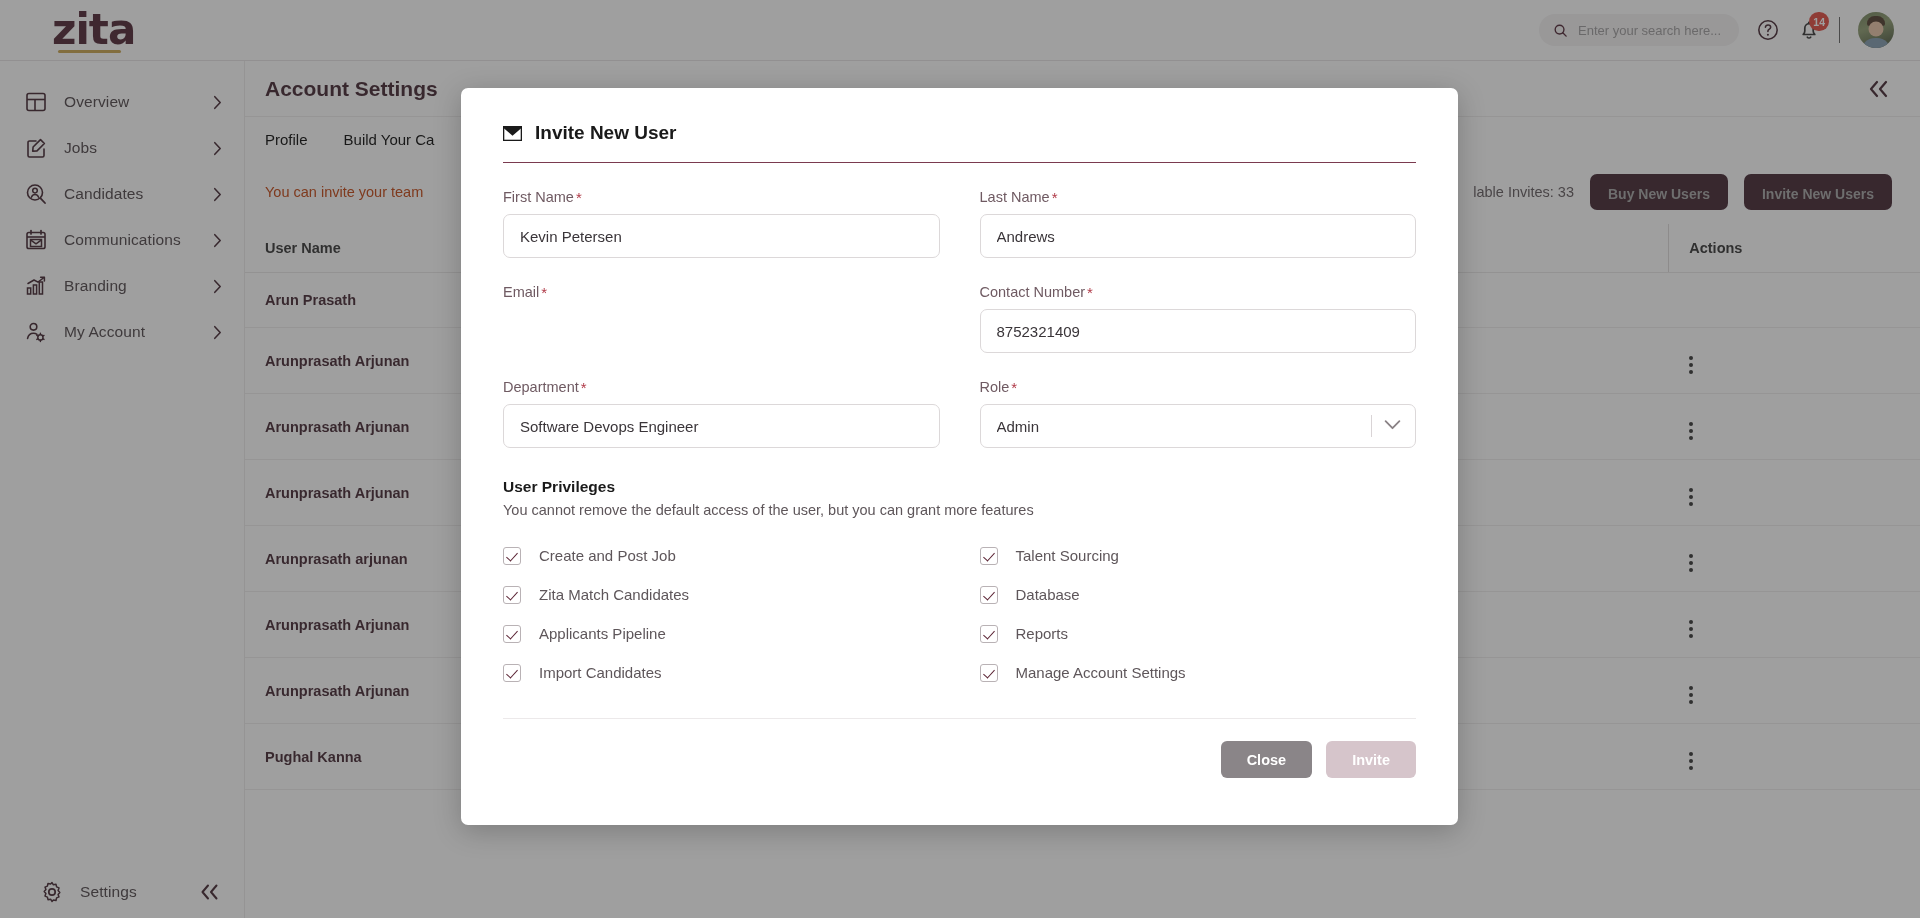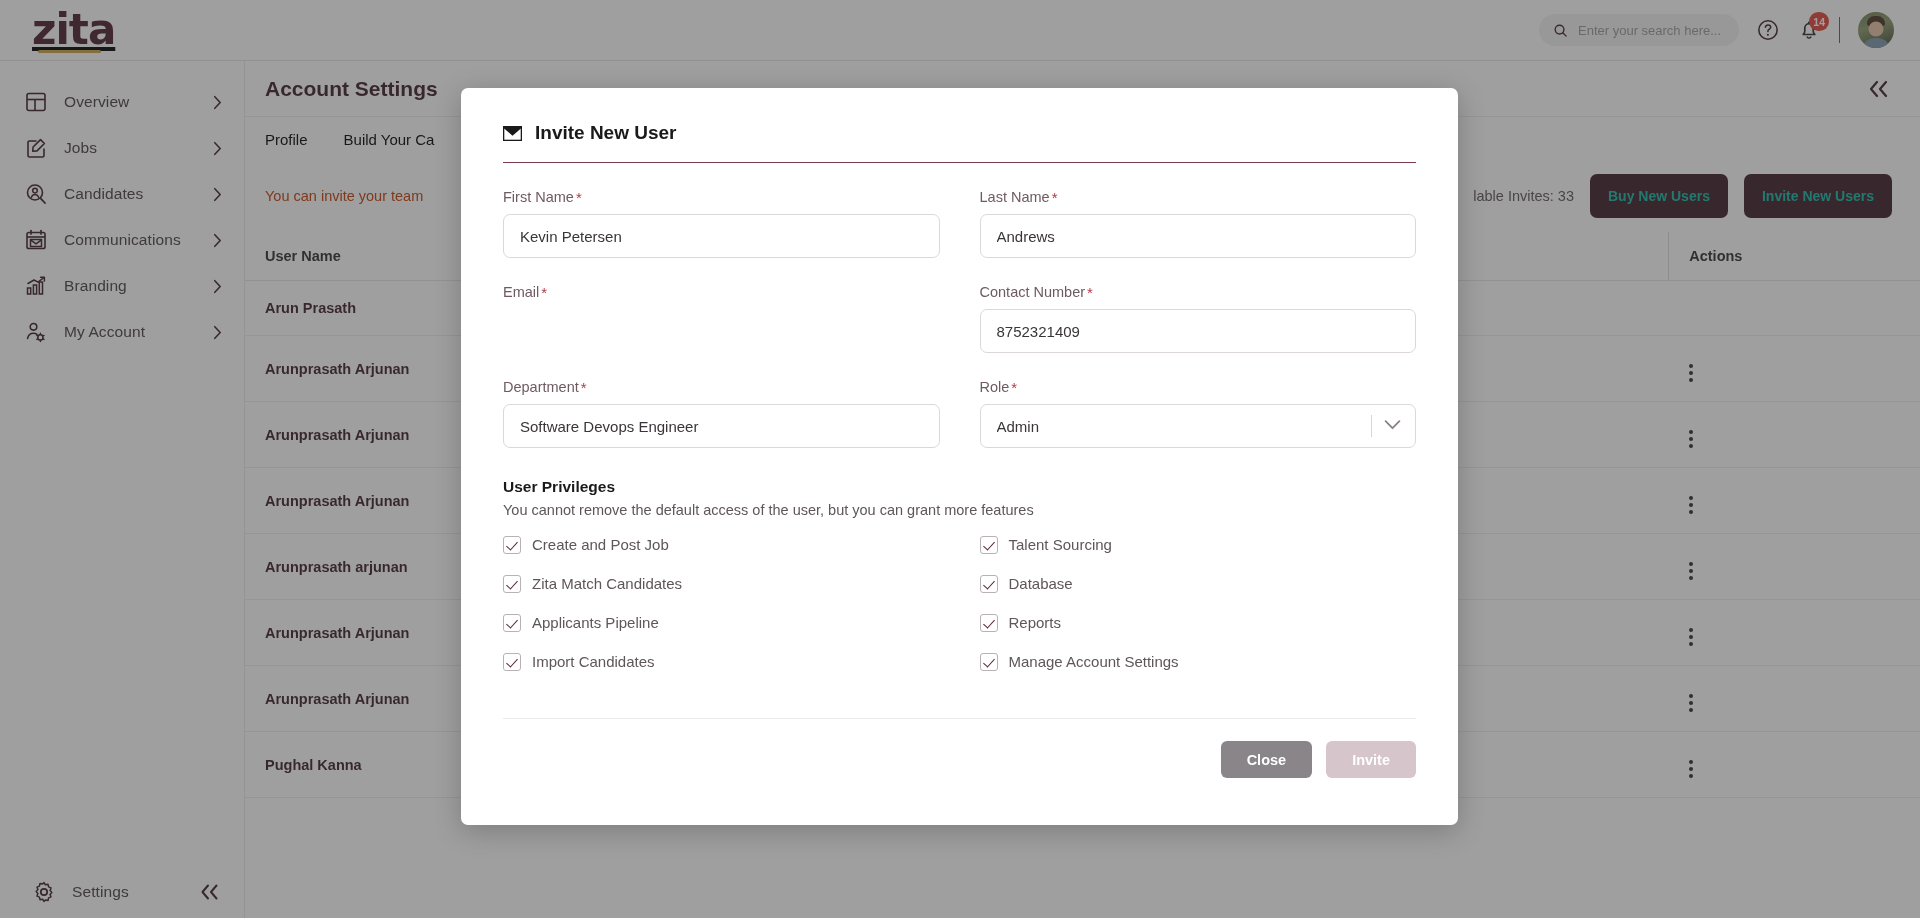--- a/index.html
+++ b/index.html
@@ -13,21 +13,21 @@
 
   
   .app { position: absolute; inset: 0; background: #fff; }
 
   
   .topbar {
     position: absolute; top: 0; left: 0; width: 1920px; height: 61px;
     background: #fff; border-bottom: 1px solid #e6e3e4;
     display: flex; align-items: center;
   }
-  .logo-wrap { width: 245px; display: flex; align-items: flex-start; padding-left: 32px; text-decoration: underline; }
+  .logo-wrap { width: 245px; display: flex; align-items: flex-start; padding-left: 52px; }
   .logo {
     font-family: "DejaVu Sans", sans-serif;
     font-size: 42px; font-weight: 700; color: #4a1f2e;
     letter-spacing: -1px; line-height: 1; position: relative;
   }
   .logo::after {
     content: ""; position: absolute; left: 6px; right: 14px; bottom: -2px;
     height: 3px; background: #c9a24a; border-radius: 2px;
   }
   .topbar-right {
@@ -77,21 +77,21 @@
   }
   .nav { padding-top: 18px; }
   .nav-item {
     height: 46px; display: flex; align-items: center; gap: 16px;
     padding: 0 22px 0 24px; cursor: pointer;
   }
   .nav-ico { width: 24px; height: 24px; flex: 0 0 auto; }
   .nav-label { font-size: 15.5px; color: #4a4145; flex: 1; letter-spacing: .1px; }
   .chev { width: 9px; height: 15px; flex: 0 0 auto; }
   .sidebar-bottom {
-    position: absolute; left: 8px; right: 0; bottom: 14px;
+    position: absolute; left: 16px; right: 0; bottom: 14px;
     display: flex; align-items: center; padding: 0 22px 0 24px; gap: 16px;
   }
   .collapse-btn { margin-left: auto; cursor: pointer; }
 
   
   .content { position: absolute; top: 61px; left: 245px; right: 0; bottom: 0; background: #fff; }
   .page-head {
     height: 56px; display: flex; align-items: center;
     padding: 0 0 0 20px; border-bottom: 1px solid #efecec; position: relative;
   }
@@ -99,22 +99,22 @@
   .head-collapse { position: absolute; right: 28px; top: 50%; transform: translateY(-50%); }
   .tabs { display: flex; gap: 36px; padding: 14px 20px 0 20px; }
   .tab { font-size: 15px; color: #000000; padding-bottom: 12px; cursor: pointer; }
 
   .invite-bar {
     display: flex; align-items: center; padding: 14px 28px 14px 20px; gap: 16px;
   }
   .invite-note { font-size: 14.5px; color: #c2410c; }
   .invites-count { margin-left: auto; font-size: 14.5px; color: #5e565a; }
   .btn-dark {
-    background: #3d1f2b; color: #14b8a6; border: none; border-radius: 7px;
-    height: 44px; padding: 12px 18px; font-size: 14px; font-weight: 700;
+    background: #3d1f2b; color: #a3a3a3; border: none; border-radius: 7px;
+    height: 36px; padding: 12px 18px; font-size: 14px; font-weight: 700;
     font-family: "Liberation Sans", sans-serif; cursor: pointer;
   }
 
   
   .tbl { width: 100%; border-collapse: collapse; table-layout: fixed; }
   .tbl th {
     text-align: left; font-size: 14.5px; font-weight: 700; color: #2e2e2e;
     padding: 16px 0 16px 20px; border-bottom: 1px solid #e9e6e6; background: #fff;
   }
   .tbl th + th { border-left: 1px solid #ddd9d9; }
@@ -154,21 +154,21 @@
   .sel-div {
     position: absolute; right: 44px; top: 11px; width: 1px; height: 22px; background: #d9d4d6;
   }
   .sel-chev { position: absolute; right: 15px; top: 15px; }
 
   .priv-title { font-size: 15.5px; font-weight: 700; color: #1a1a1a; margin-top: 30px; }
   .priv-sub { font-size: 14.5px; color: #5e565a; margin-top: 6px; }
   .priv-grid {
     display: grid; grid-template-columns: 1fr 1fr; column-gap: 40px; row-gap: 0; margin-top: 18px;
   }
-  .priv-item { display: flex; gap: 11px; height: 39px; cursor: pointer; }
+  .priv-item { display: flex; align-items: center; gap: 18px; height: 39px; cursor: pointer; }
   .cbox {
     width: 18px; height: 18px; border: 1px solid #b9b2b5; border-radius: 3px;
     flex: 0 0 auto; position: relative; background: #fff;
   }
   .cbox::after {
     content: ""; position: absolute; left: 5px; top: 2px; width: 5px; height: 10px;
     border: solid #5a2233; border-width: 0 1.8px 1.8px 0; transform: rotate(42deg);
   }
   .priv-label { font-size: 15px; color: #5e565a; }
 

